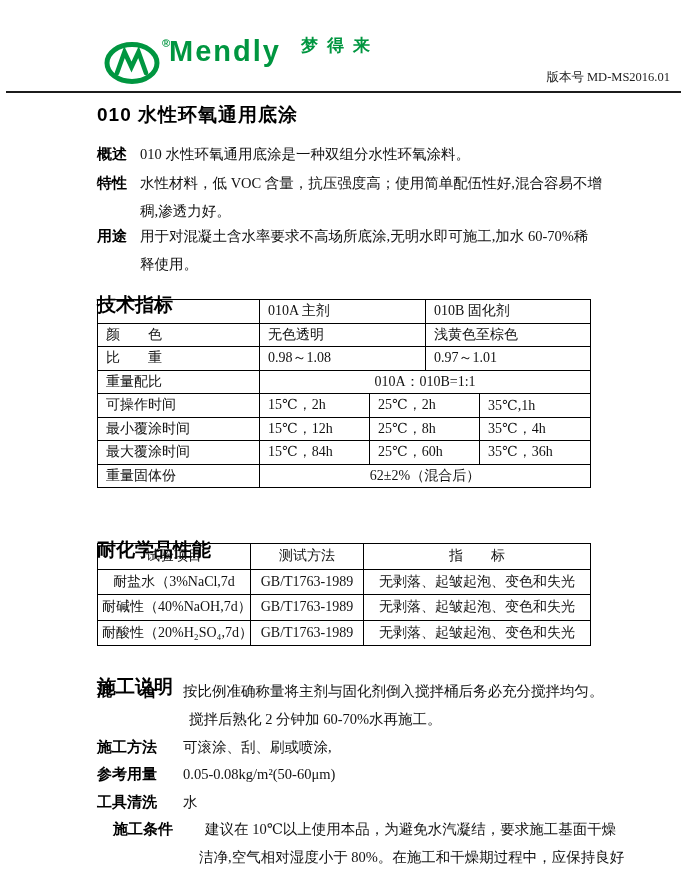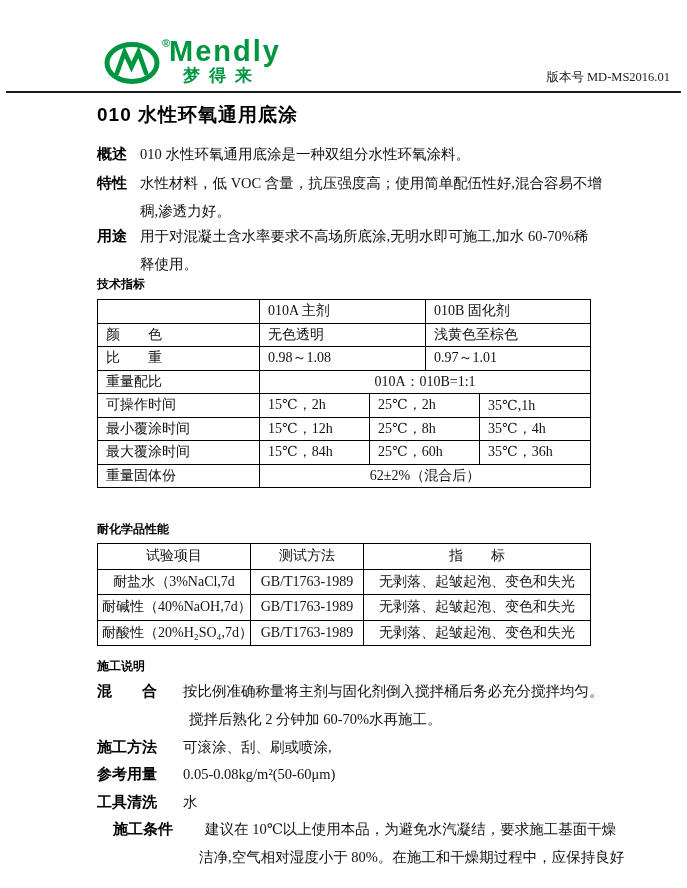--- a/index.html
+++ b/index.html
@@ -8,33 +8,33 @@
     font-family:"Liberation Serif","DejaVu Serif",serif;color:#111;
     overflow:hidden;
   }
   .abs{position:absolute;}
 
   
   .logo{left:104px;top:36px;display:flex;align-items:flex-start;}
   .logo-mark-wrap{position:relative;width:58px;height:46px;margin-top:4px;}
   .reg{position:absolute;top:-3px;right:-8px;font-size:11px;font-weight:bold;
        font-family:"Liberation Sans",sans-serif;}
-  .brand-col{margin-left:7px;display:flex;flex-direction:column;}
+  .brand-col{margin-left:7px;display:flex;}
   .brand{font-family:"Liberation Sans","DejaVu Sans",sans-serif;font-weight:bold;
          font-size:29px;line-height:30px;letter-spacing:2px;}
   .brand-cn{font-family:"Liberation Sans","DejaVu Sans",sans-serif;font-weight:bold;
-            font-size:17px;line-height:20px;letter-spacing:9px;margin-left:14px;}
+            font-size:17px;line-height:20px;letter-spacing:9px;margin-left:20px;}
   .version{top:69px;right:17px;font-size:12.5px;color:#222;text-align:center;}
   .rule{top:91px;left:6px;right:6px;height:2px;background:#1c1c1c;}
 
   
   .page-title{left:97px;top:102px;font-family:"Liberation Sans","DejaVu Sans",sans-serif;
               font-weight:bold;font-size:19px;color:#000;letter-spacing:1px;}
   .sec-head{font-family:"Liberation Sans","DejaVu Sans",sans-serif;font-weight:bold;
-            font-size:12px;color:#000;}
+            font-size:19px;color:#000;margin-top:16px;}
 
   
   .row{display:flex;align-items:flex-start;}
   .row .lbl{font-family:"Liberation Sans","DejaVu Sans",sans-serif;font-weight:bold;
             font-size:15px;color:#000;flex:0 0 auto;line-height:28px;}
   .lbl-w1{width:43px;}
   .lbl-w2{width:86px;}
   .txt{font-size:14.5px;line-height:28px;color:#111;}
   .txt-w1{width:505px;}
   .txt-w2{width:462px;}

